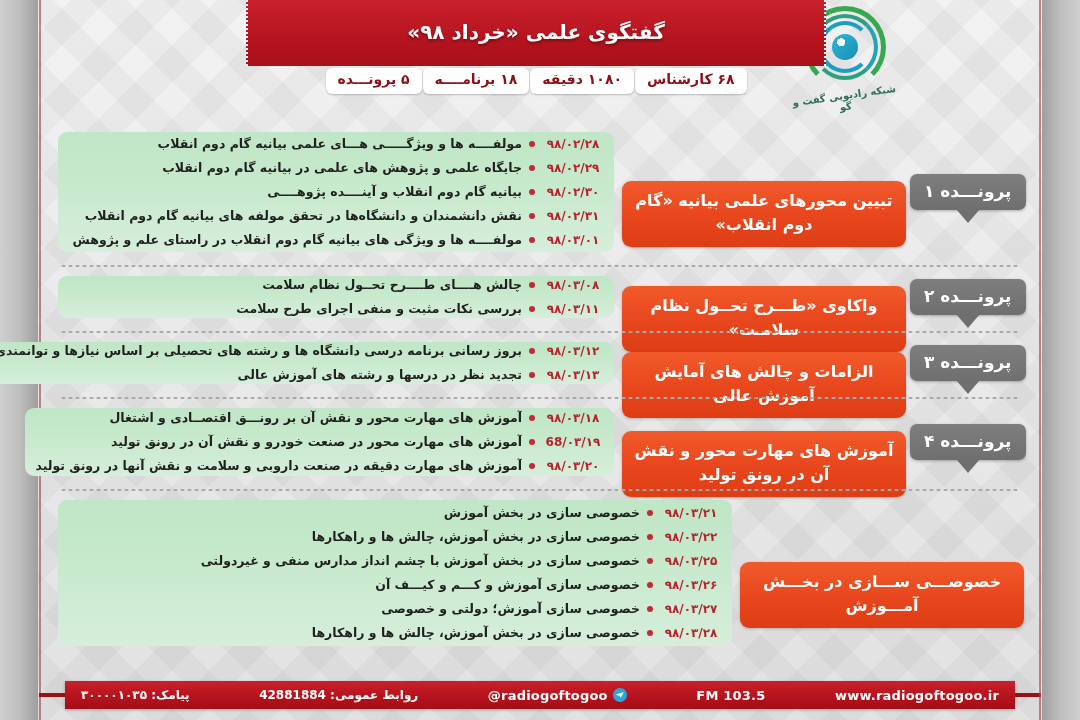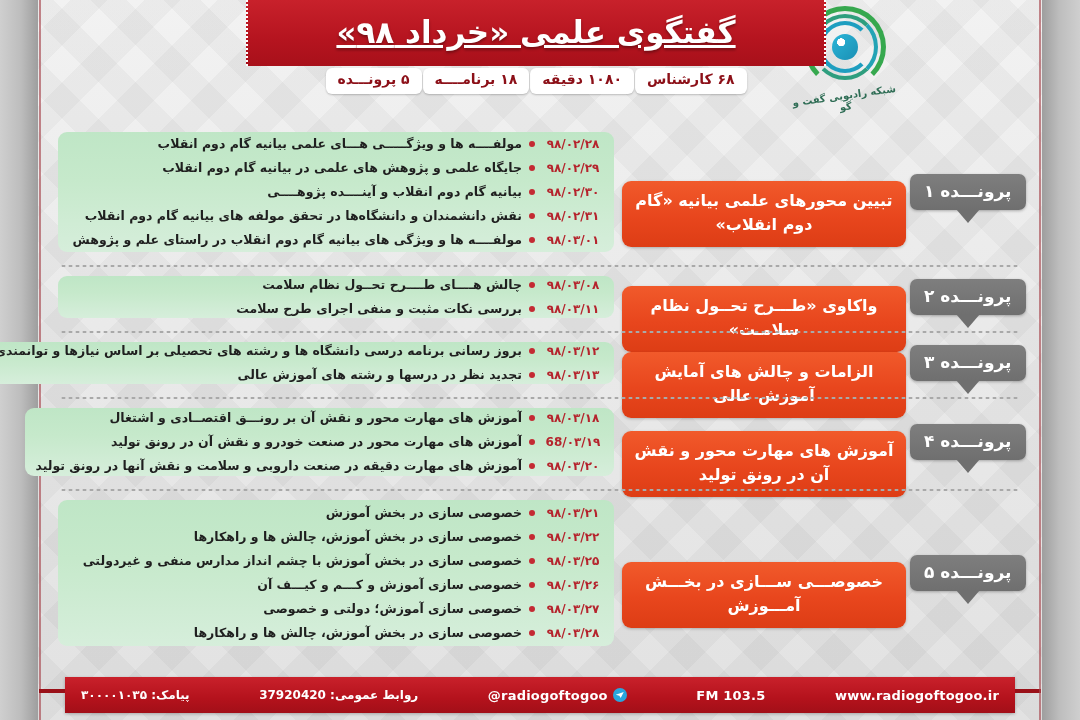--- a/index.html
+++ b/index.html
@@ -66,27 +66,26 @@
     border-left: 2px dotted #ffffff;
     border-right: 2px dotted #ffffff;
   }
   .header-title {
     position: absolute;
     inset: 0;
     display: flex;
     align-items: center;
     justify-content: center;
     color: #ffffff;
-    font-size: 31px;
+    font-size: 20px;
     font-weight: bold;
     letter-spacing: 0px;
     text-shadow: 0 2px 3px rgba(0,0,0,.35);
     direction: rtl;
     padding-bottom: 2px;
-    text-decoration: underline;
   }
 
   .header-stats {
     position: absolute;
     left: 208px; top: 66px;
     width: 580px;
     height: 30px;
     display: flex;
     flex-direction: row-reverse;
     justify-content: center;
@@ -291,21 +290,21 @@
     left: 0; bottom: 8px;
     width: 1004px;
     height: 34px;
     display: flex;
     align-items: center;
     justify-content: center;
   }
   .footer-bar {
     position: relative;
     width: 950px;
-    height: 36px;
+    height: 28px;
     background: linear-gradient(180deg,#c9212b 0%, #b4121c 60%, #a20f18 100%);
     display: flex;
     flex-direction: row-reverse;
     align-items: center;
     justify-content: space-between;
     padding: 0 16px;
     direction: rtl;
     box-shadow: 0 1px 3px rgba(0,0,0,.25);
   }
   .footer-bar::before, .footer-bar::after {
@@ -485,23 +484,20 @@
               <div class="list-item">
                 <span class="item-date">۹۸/۰۳/۲۰</span>
                 <span class="bullet-dot"></span>
                 <span class="item-text">آموزش های مهارت دقیقه در صنعت داروبی و سلامت و نقش آنها در رونق تولید</span>
               </div>
             </div>
           </div>
         </div>
         <div class="row" style="height: 170px;">
           <div class="sep-line"></div>
-          <div class="file-tab-col">
-            <div class="file-tab">پرونـــده ۵</div>
-          </div>
           <div class="subject-col">
             <div class="subject-box">خصوصـــی ســـازی در بخـــش آمـــوزش</div>
           </div>
           <div class="list-col">
             <div class="list-panel">
               <div class="list-item">
                 <span class="item-date">۹۸/۰۳/۲۱</span>
                 <span class="bullet-dot"></span>
                 <span class="item-text">خصوصی سازی در بخش آموزش</span>
               </div>
@@ -531,21 +527,21 @@
                 <span class="item-text">خصوصی سازی در بخش آموزش، چالش ها و راهکارها</span>
               </div>
             </div>
           </div>
         </div>
       </div>
 
     <div class="footer">
       <div class="footer-bar">
         <span class="f-item">پیامک: ۳۰۰۰۰۱۰۳۵</span>
-        <span class="f-item">روابط عمومی: 37920420</span>
+        <span class="f-item">روابط عمومی: 42881884</span>
         <span class="f-item">
           <span class="tg-icon"></span>
           <span class="f-latin">@radiogoftogoo</span>
         </span>
         <span class="f-item f-latin">FM 103.5</span>
         <span class="f-item f-latin">www.radiogoftogoo.ir</span>
       </div>
     </div>
 
   </div>

